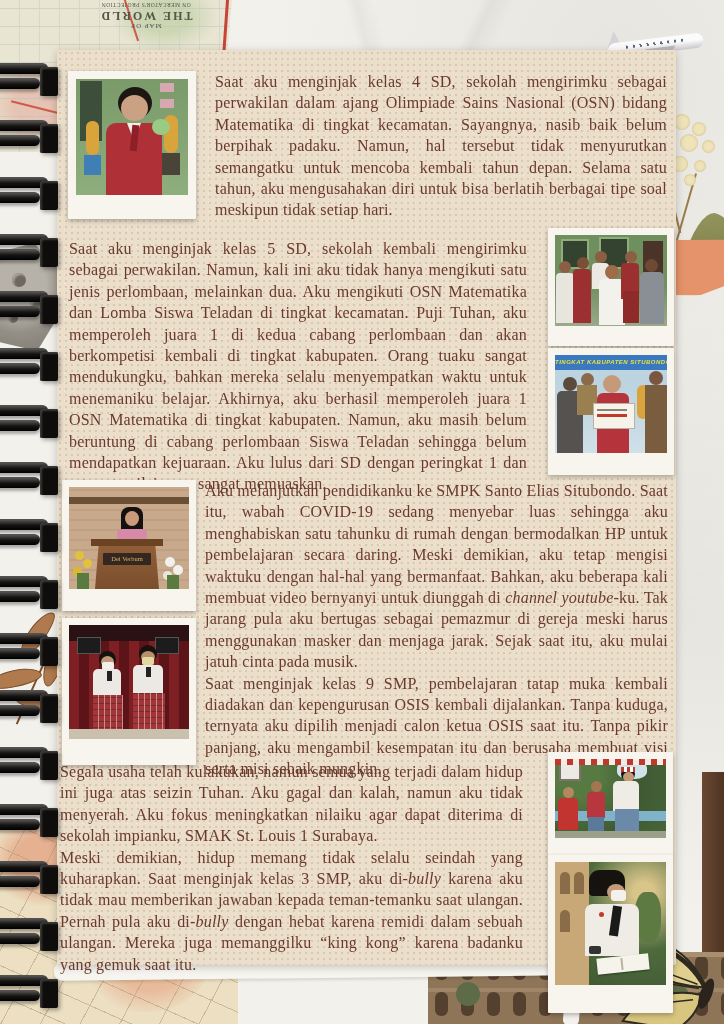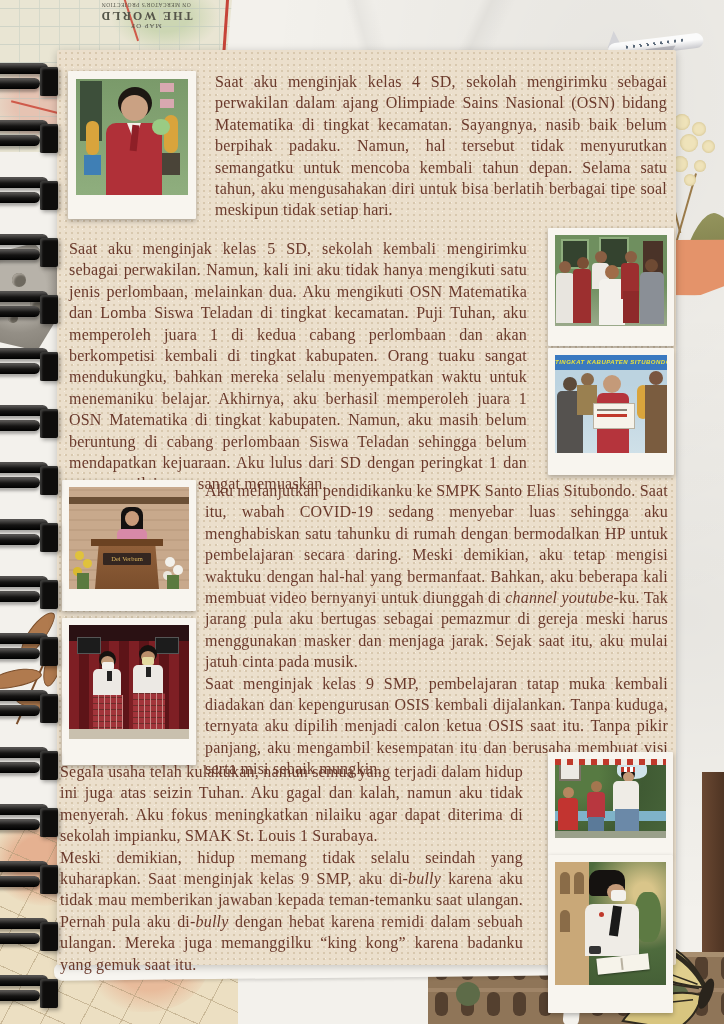--- a/index.html
+++ b/index.html
@@ -348,21 +348,21 @@
       </div>
     </div>
 
     <div class="textblock tb3">
       <p><span>Aku melanjutkan pendidikanku ke SMPK Santo Elias Situbondo. Saat itu, wabah COVID-19 sedang menyebar luas sehingga aku menghabiskan satu tahunku di rumah dengan bermodalkan HP untuk pembelajaran secara daring. Meski demikian, aku tetap mengisi waktuku dengan hal-hal yang bermanfaat. Bahkan, aku beberapa kali membuat video bernyanyi untuk diunggah di </span><i>channel youtube</i><span>-ku. Tak jarang pula aku bertugas sebagai pemazmur di gereja meski harus menggunakan masker dan menjaga jarak. Sejak saat itu, aku mulai jatuh cinta pada musik.</span></p>
       <p><span>Saat menginjak kelas 9 SMP, pembelajaran tatap muka kembali diadakan dan kepengurusan OSIS kembali dijalankan. Tanpa kuduga, ternyata aku dipilih menjadi calon ketua OSIS saat itu. Tanpa pikir panjang, aku mengambil kesempatan itu dan berusaha membuat visi serta misi sebaik mungkin.</span></p>
     </div>
 
     <div class="textblock tb4">
       <p><span>Segala usaha telah kulakukan, namun semua yang terjadi dalam hidup ini juga atas seizin Tuhan. Aku gagal dan kalah, namun aku tidak menyerah. Aku fokus meningkatkan nilaiku agar dapat diterima di sekolah impianku, SMAK St. Louis 1 Surabaya.</span></p>
-      <p><span>Meski demikian, hidup memang tidak selalu seindah yang kuharapkan. Saat menginjak kelas 9 SMP, aku di-</span><i>bully</i><span> karena aku tidak mau memberikan jawaban kepada teman-temanku saat ulangan. Pernah pula aku di-</span><i>bully</i><span> dengan hebat karena remidi dalam sebuah ulangan. Mereka juga memanggilku “king kong” karena badanku yang gemuk saat itu.</span></p>
+      <p><span>Meski demikian, hidup memang tidak selalu seindah yang kuharapkan. Saat menginjak kelas 3 SMP, aku di-</span><i>bully</i><span> karena aku tidak mau memberikan jawaban kepada teman-temanku saat ulangan. Pernah pula aku di-</span><i>bully</i><span> dengan hebat karena remidi dalam sebuah ulangan. Mereka juga memanggilku “king kong” karena badanku yang gemuk saat itu.</span></p>
     </div>
 
     <div class="polaroid phE">
       <div class="img" style="background:radial-gradient(circle at 20% 20%,#577a42 20%,#3f5a33 60%,#48653a);">
         <div class="shape" style="left:62px;top:2px;width:30px;height:18px;background:#cfe3ea;border-radius:40%;"></div>
         <div class="shape" style="left:4px;top:4px;width:18px;height:14px;background:#eceae4;border:2px solid #7c7468;"></div>
         <div class="shape" style="left:0;top:0;width:111px;height:6px;background:repeating-linear-gradient(90deg,#c0392b 0 6px,#f0ede6 6px 12px);"></div>
         <div class="shape" style="left:0;top:52px;width:111px;height:10px;background:#7fb3c9;"></div>
         <div class="shape head" style="left:8px;top:28px;width:11px;height:11px;background:#b5875f;"></div>
         <div class="shape" style="left:3px;top:39px;width:20px;height:32px;background:#c23430;border-radius:4px 4px 0 0;"></div>

